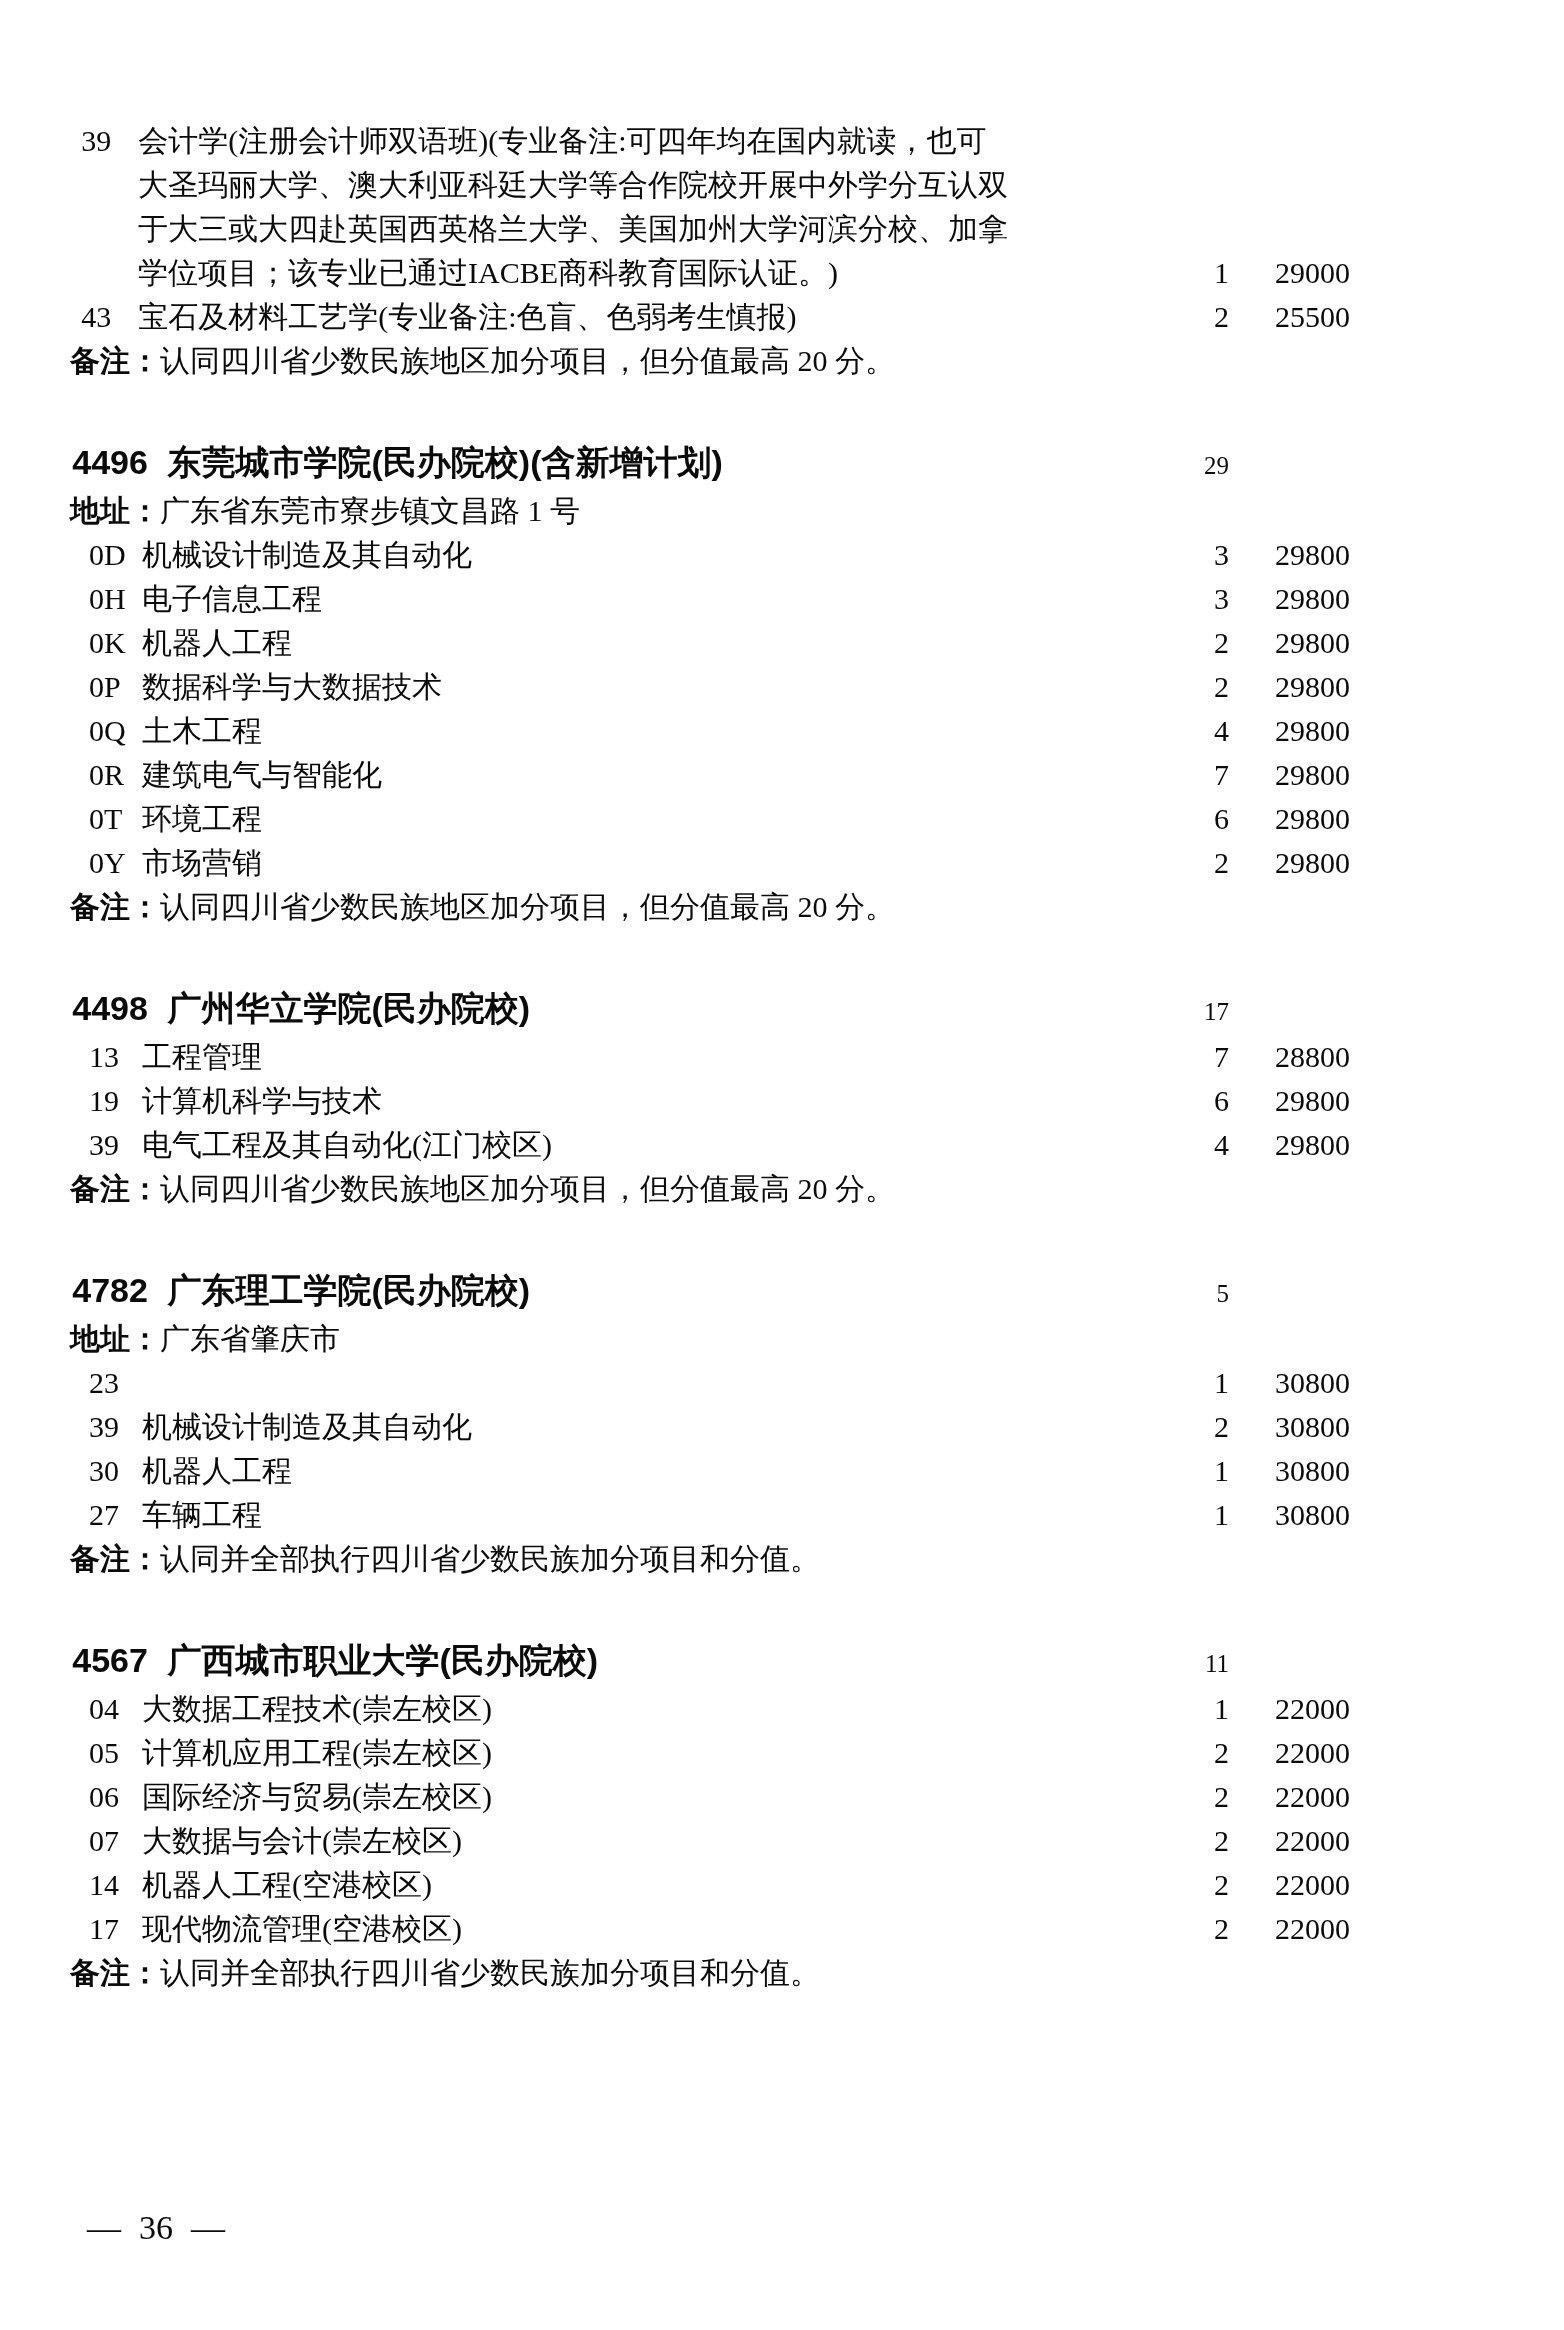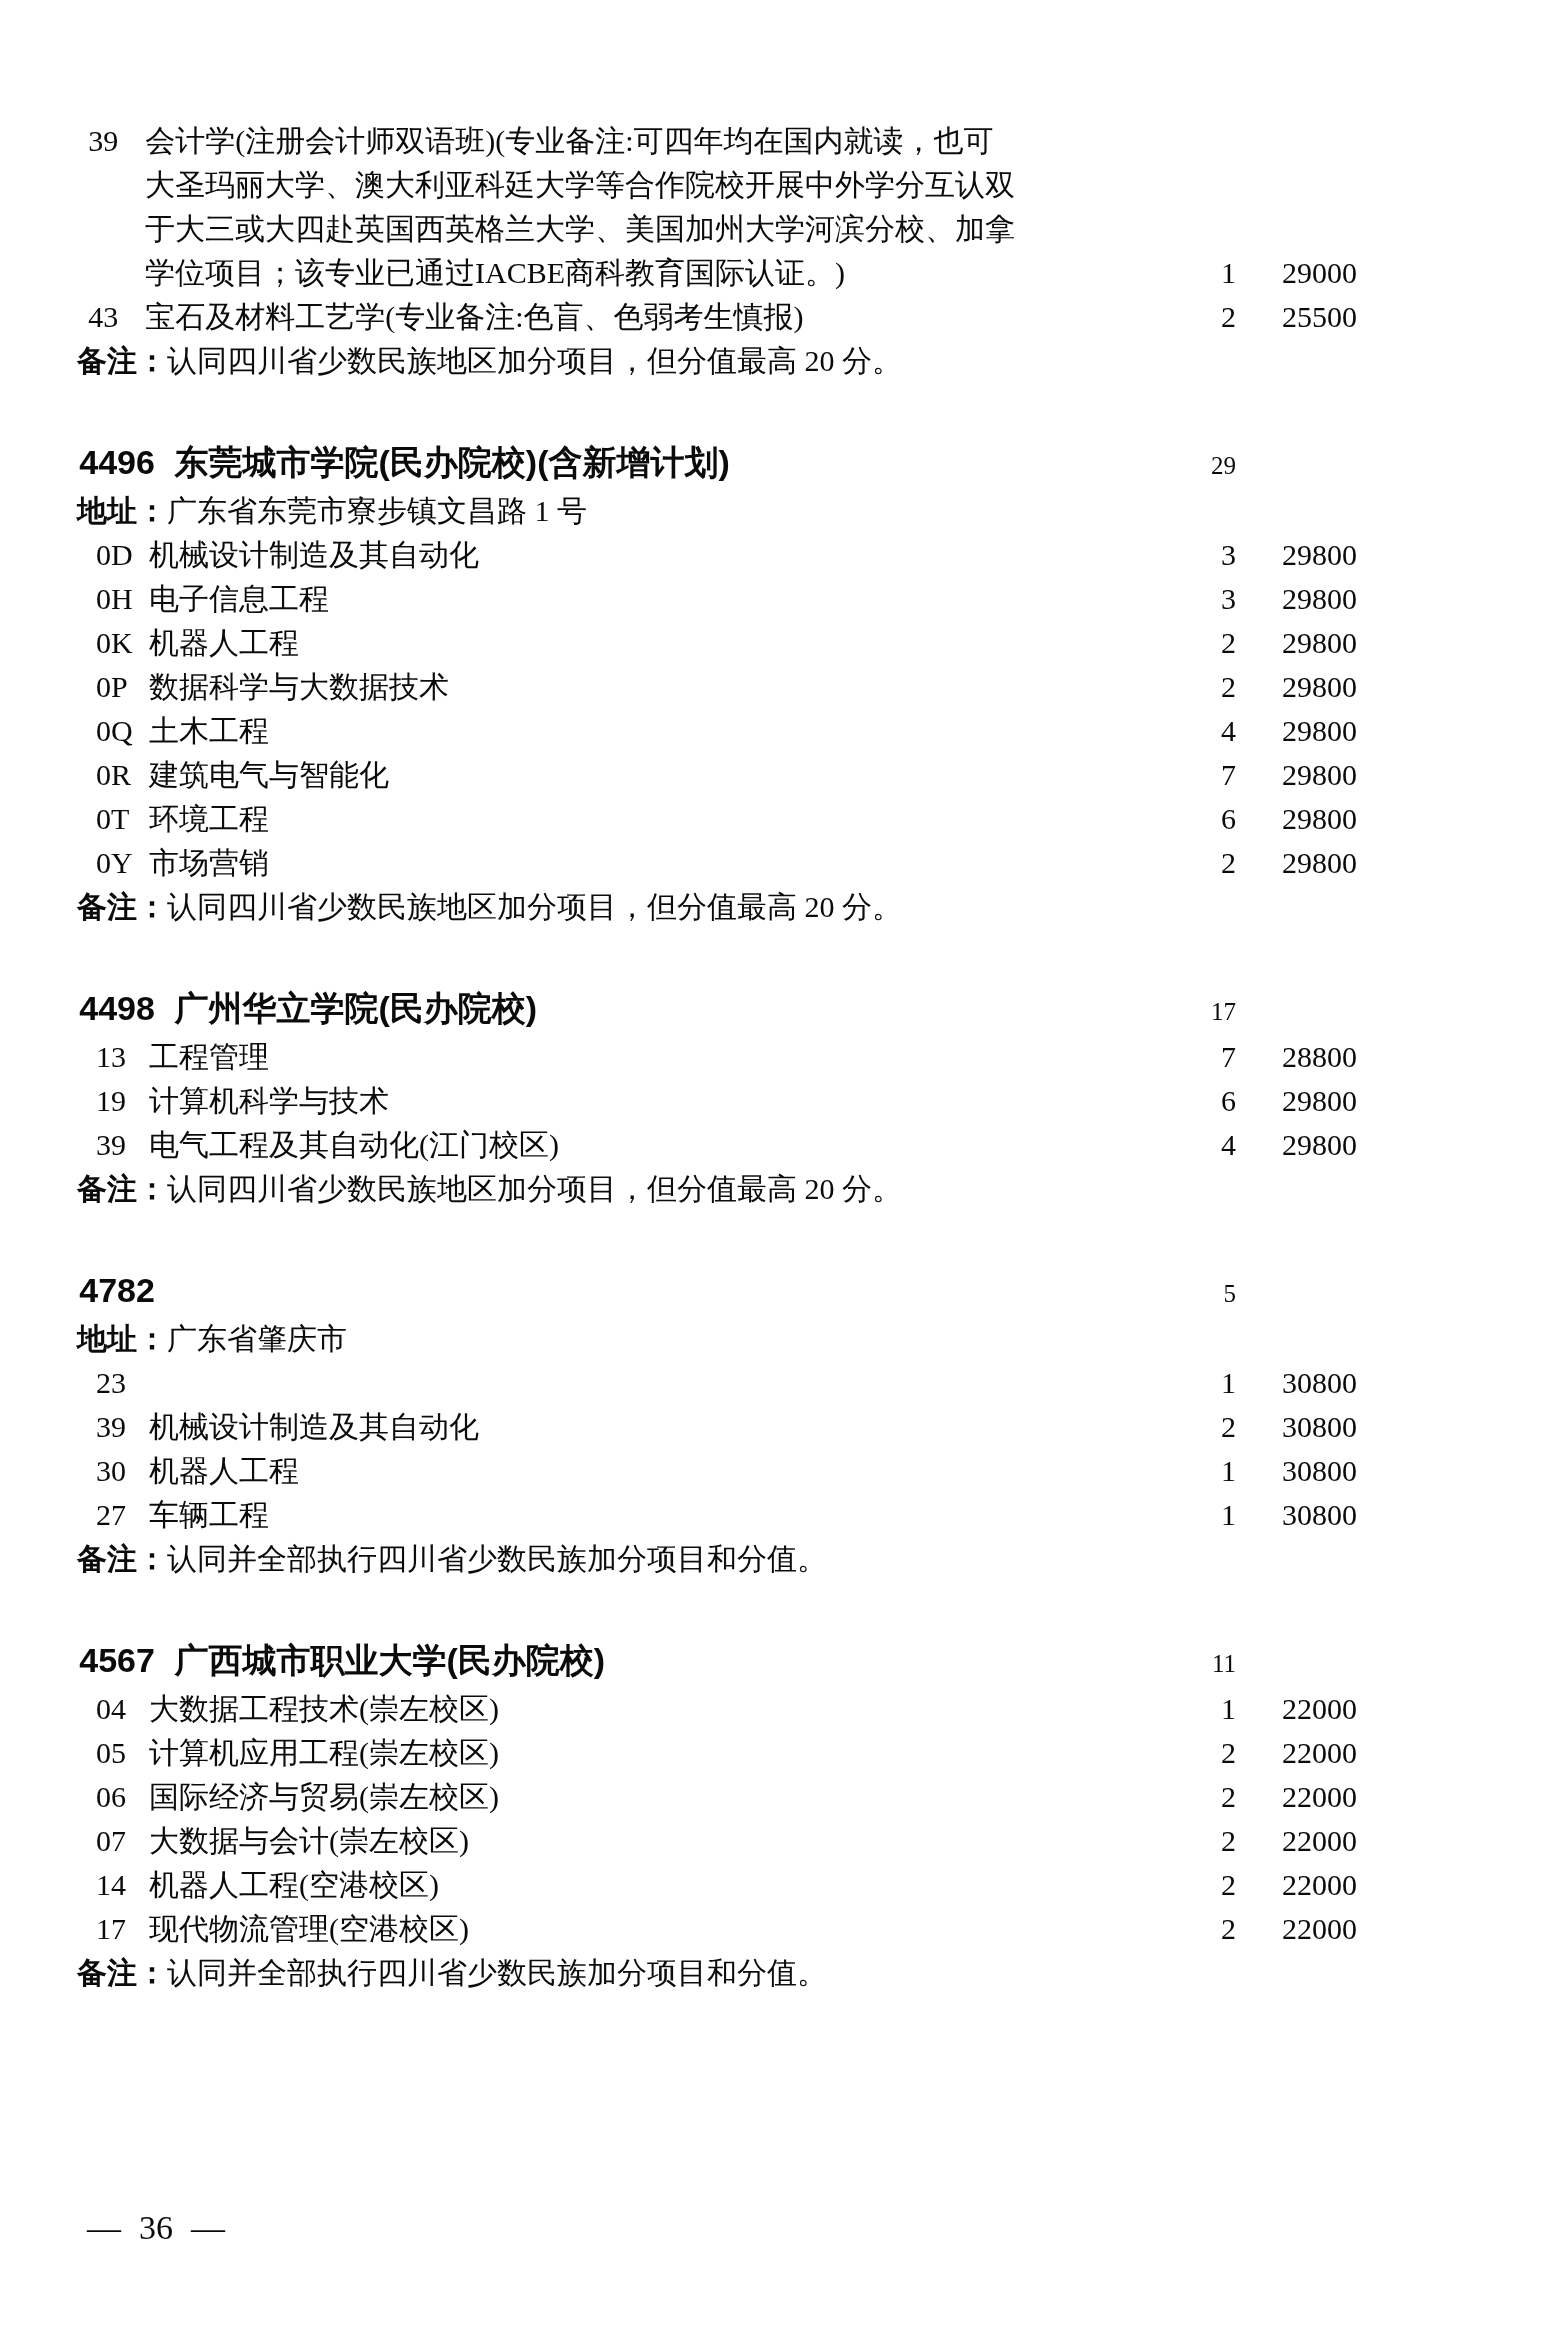--- a/index.html
+++ b/index.html
@@ -6,21 +6,21 @@
   .page {
     position:relative;
     width:1564px; height:2330px;
     background:#ffffff;
     color:#0b0b0b;
     font-family:"Liberation Serif","DejaVu Serif",serif;
     overflow:hidden;
   }
   .content {
     position:absolute;
-    left:77px; top:119px;
+    left:70px; top:119px;
     width:1280px;
   }
   .bodyline { font-size:30px; line-height:44px; }
   .row { display:flex; align-items:baseline; }
   
   .c-row { padding-left:11.3px; }
   .c-code { flex:0 0 57px; }
   .wrapline { padding-left:68px; }
   
   .m-row { padding-left:19px; }
@@ -172,20 +172,21 @@
         <span class="fee">29800</span>
       </div>
       <div class="bodyline">
         <span class="lab">备注：</span><span class="labtext">认同四川省少数民族地区加分项目，但分值最高 20 分。</span>
       </div>
     </div>
 
     <div class="section">
       <div class="s-header">
         <span class="s-code">4782</span>
+        <span class="s-name">广东理工学院(民办院校)</span>
         <span class="s-total">5</span>
       </div>
       <div class="bodyline">
         <span class="lab">地址：</span><span class="labtext">广东省肇庆市</span>
       </div>
       <div class="bodyline row m-row">
         <span class="m-code">23</span>
         <span class="count">1</span>
         <span class="fee">30800</span>
       </div>

